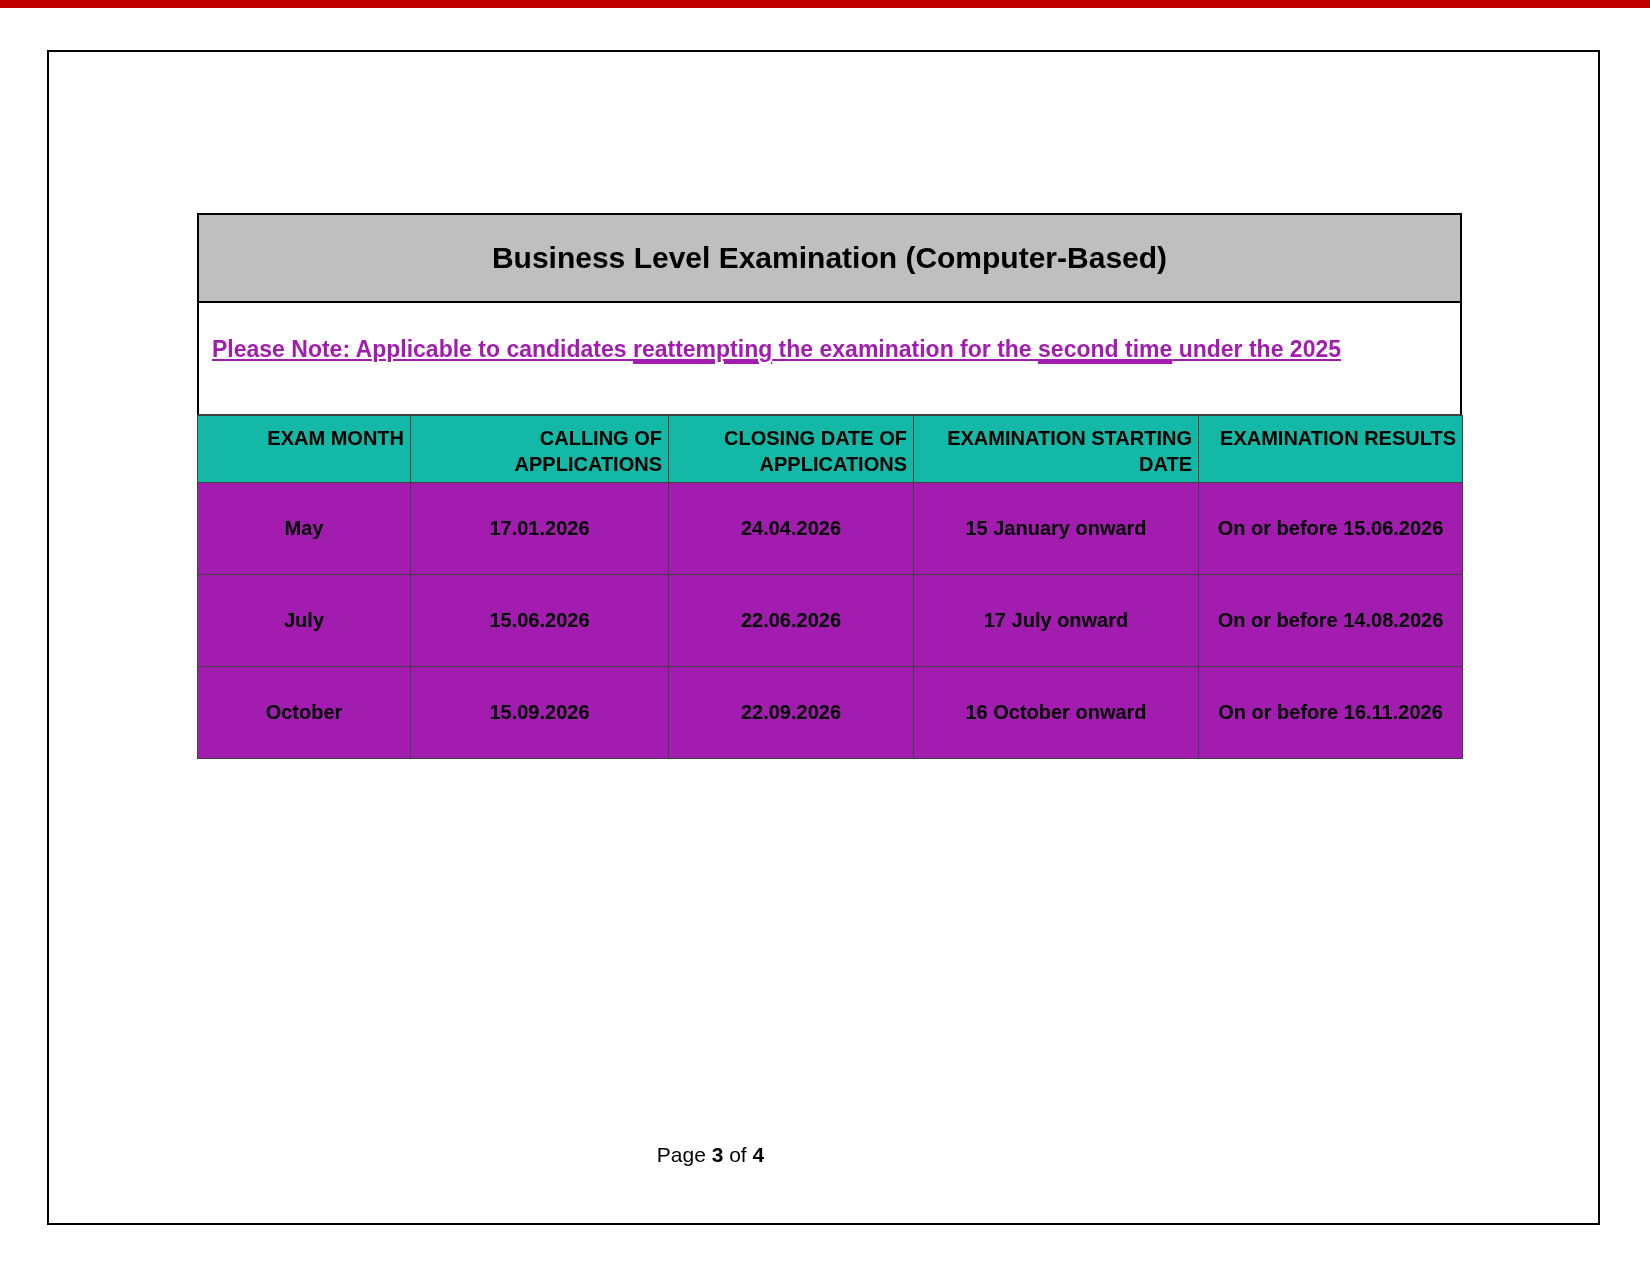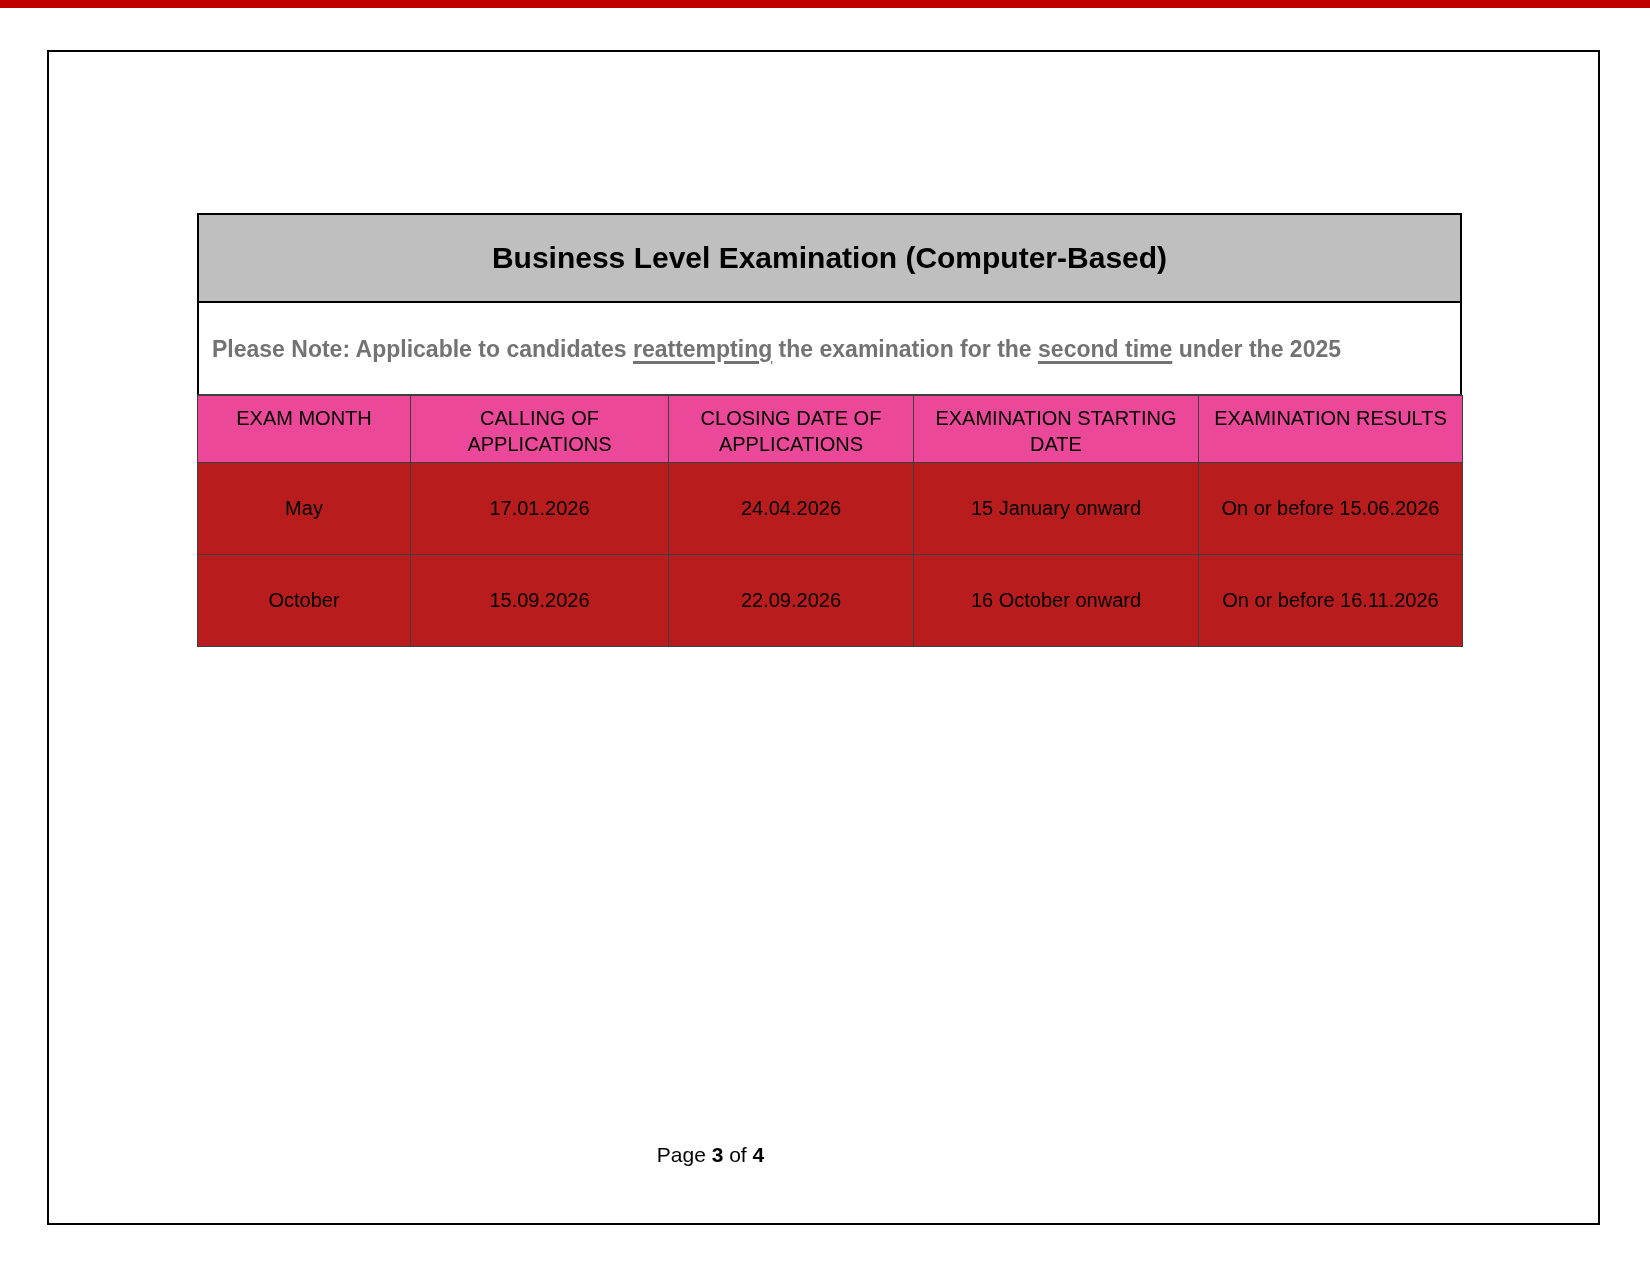--- a/index.html
+++ b/index.html
@@ -40,61 +40,63 @@
     border: 2px solid #000000;
     box-sizing: border-box;
     display: flex;
     align-items: center;
     justify-content: center;
     font-size: 30px;
     font-weight: bold;
     color: #000000;
   }
   .note-box {
-    height: 92px;
+    height: 112px;
     border-left: 2px solid #000000;
     border-right: 2px solid #000000;
     border-bottom: 1px solid #3f3f3f;
     box-sizing: border-box;
     padding: 30px 16px 0 13px;
     font-size: 23px;
     font-weight: bold;
     line-height: 32px;
-    color: #737373;
+    color: #a21caf;
+    text-decoration: underline;
   }
   .note-box .u {
     text-decoration: underline;
     text-decoration-thickness: 2.5px;
     text-underline-offset: 4px;
   }
   table.schedule {
     width: 1265px;
     border-collapse: collapse;
     table-layout: fixed;
     font-size: 20px;
     color: #000000;
   }
   table.schedule th, table.schedule td {
     border: 1px solid #3f3f3f;
     text-align: center;
     box-sizing: border-box;
   }
   table.schedule th {
-    background: #ec4899;
-    font-weight: normal;
+    background: #14b8a6;
+    font-weight: bold;
     vertical-align: top;
     padding: 9px 6px 0 6px;
     height: 67px;
     line-height: 26px;
+    text-align: right;
   }
   table.schedule td {
     height: 92px;
     vertical-align: middle;
-    font-weight: normal;
-    background: #b91c1c;
+    font-weight: bold;
+    background: #a21caf;
   }
   .page-footer {
     position: absolute;
     left: 0; top: 1143px;
     width: 1421px;
     text-align: center;
     font-size: 21px;
     color: #000000;
   }
   .page-footer .num { font-weight: bold; }
@@ -135,20 +137,27 @@
       </thead>
       <tbody>
           <tr>
             <td>May</td>
             <td>17.01.2026</td>
             <td>24.04.2026</td>
             <td>15 January onward</td>
             <td>On or before 15.06.2026</td>
           </tr>
           <tr>
+            <td>July</td>
+            <td>15.06.2026</td>
+            <td>22.06.2026</td>
+            <td>17 July onward</td>
+            <td>On or before 14.08.2026</td>
+          </tr>
+          <tr>
             <td>October</td>
             <td>15.09.2026</td>
             <td>22.09.2026</td>
             <td>16 October onward</td>
             <td>On or before 16.11.2026</td>
           </tr>
         </tbody>
     </table>
 
   </div>

